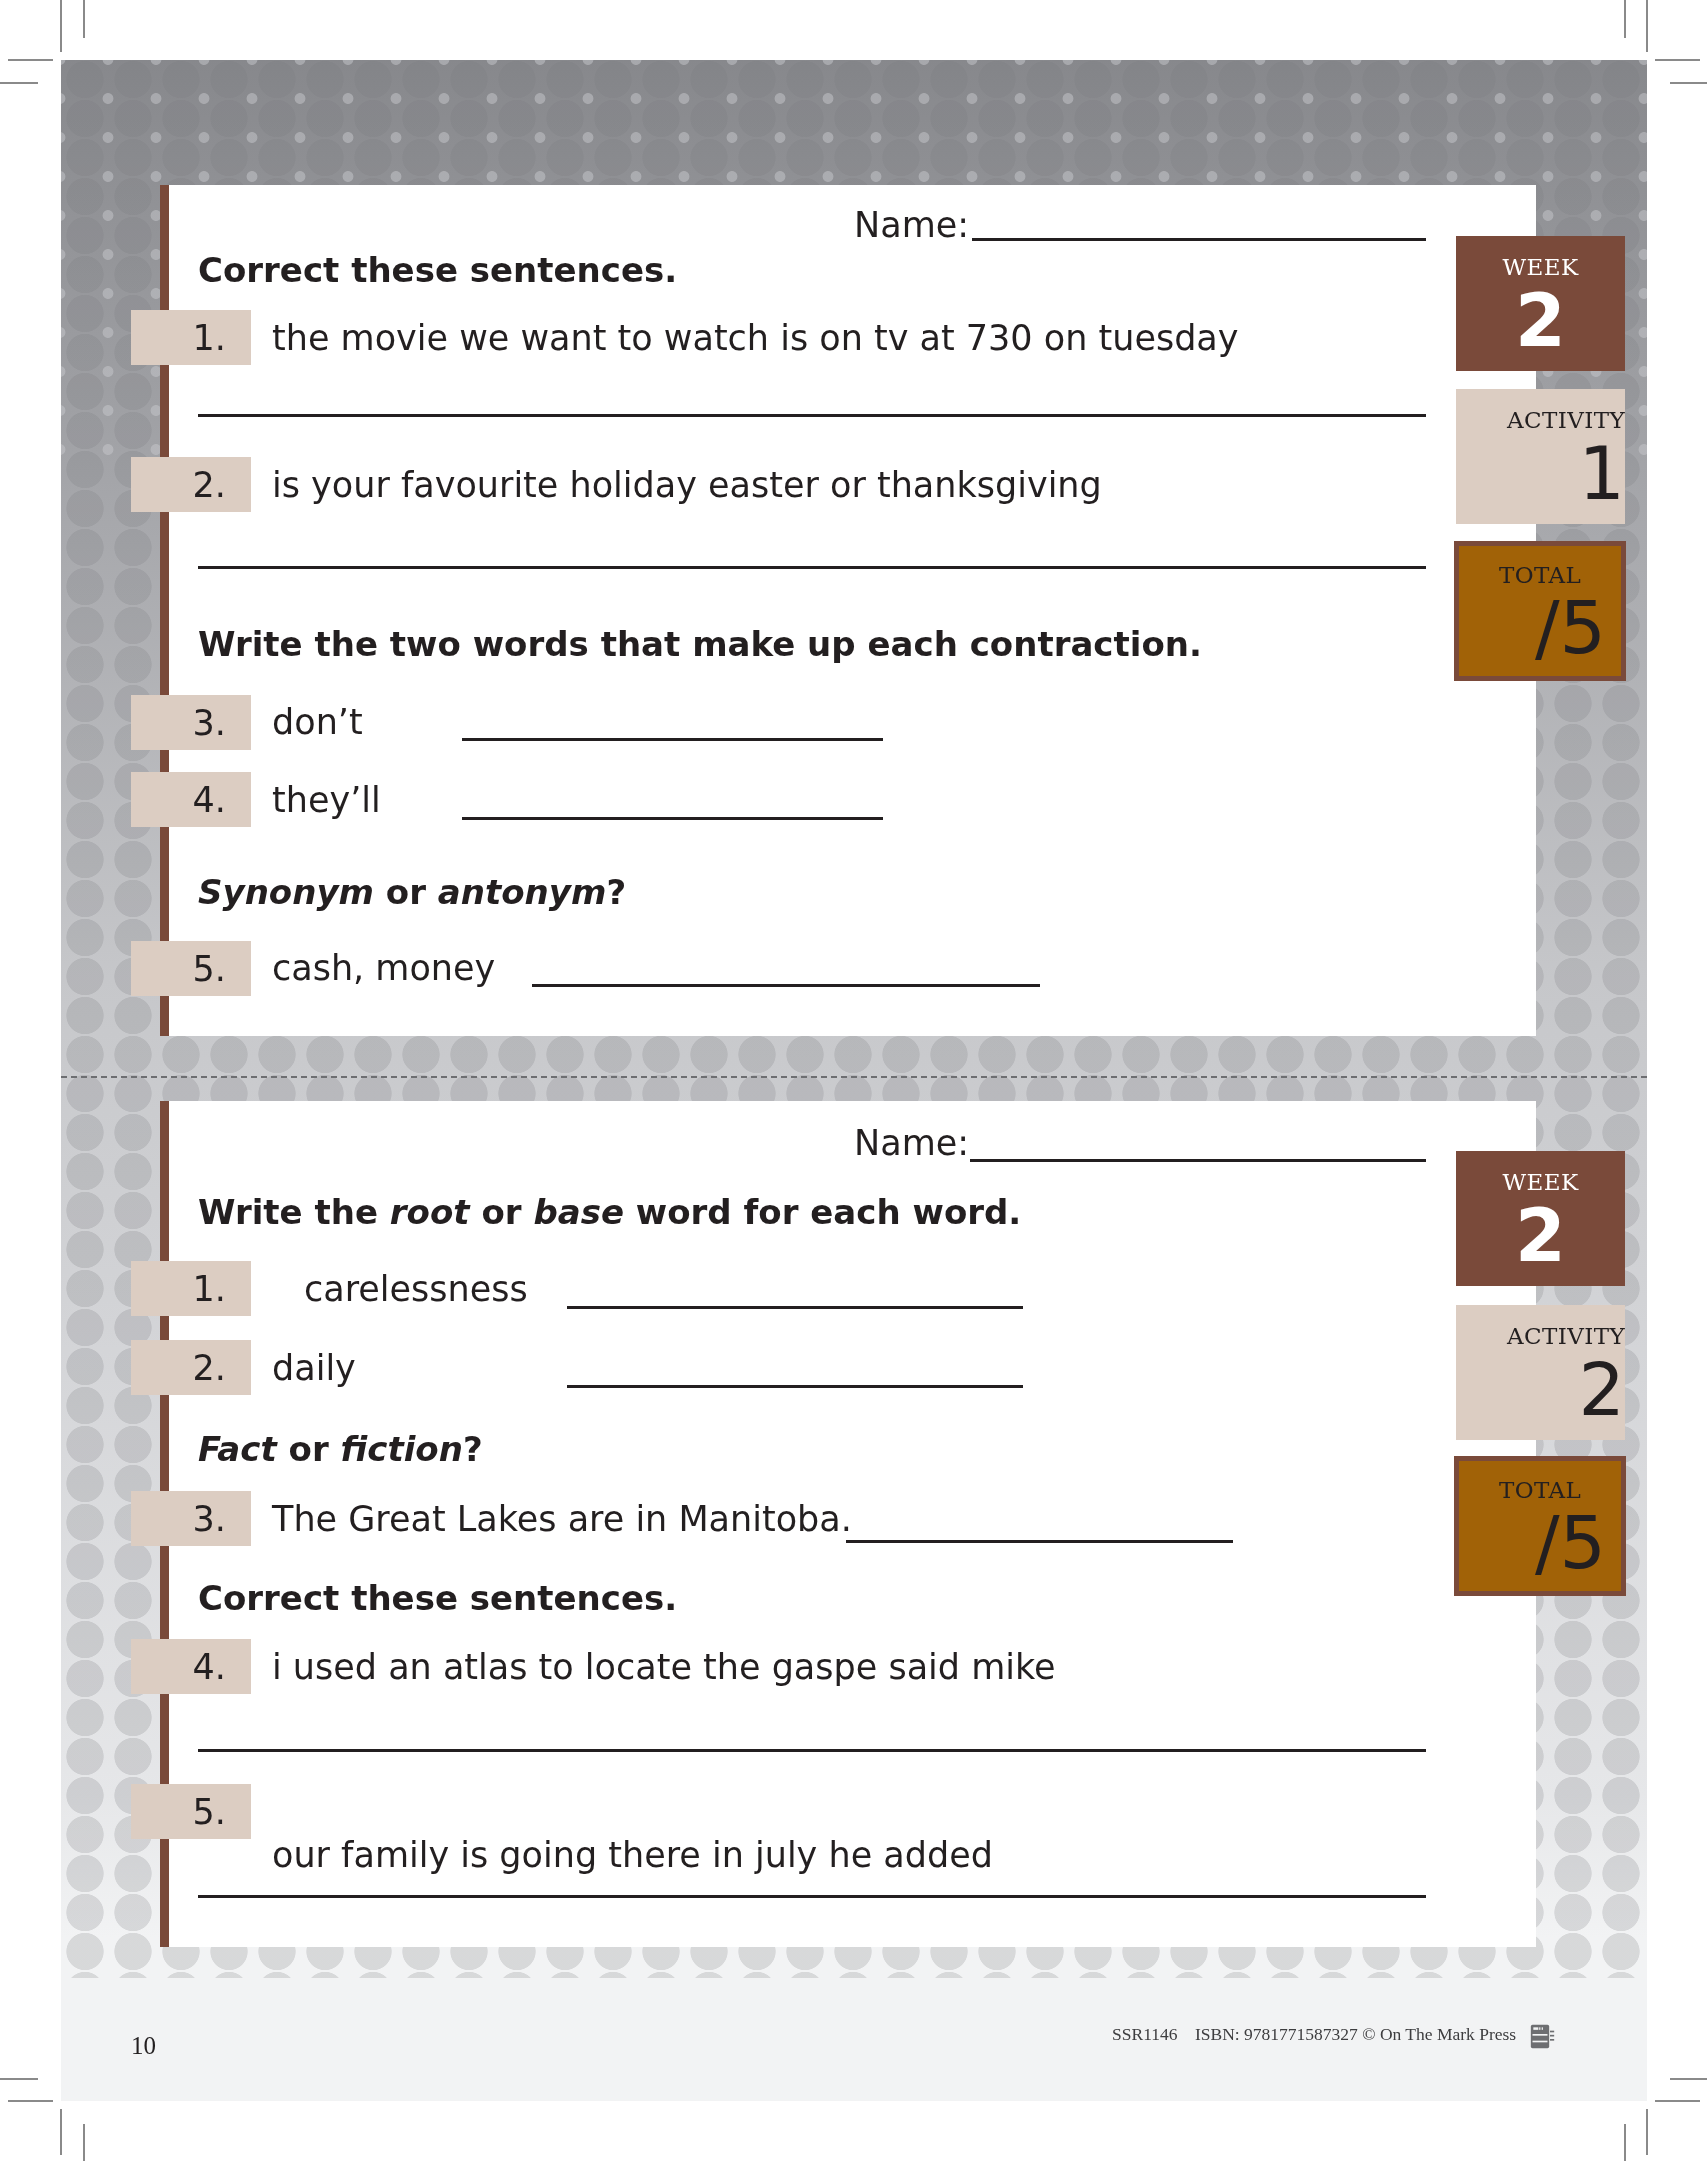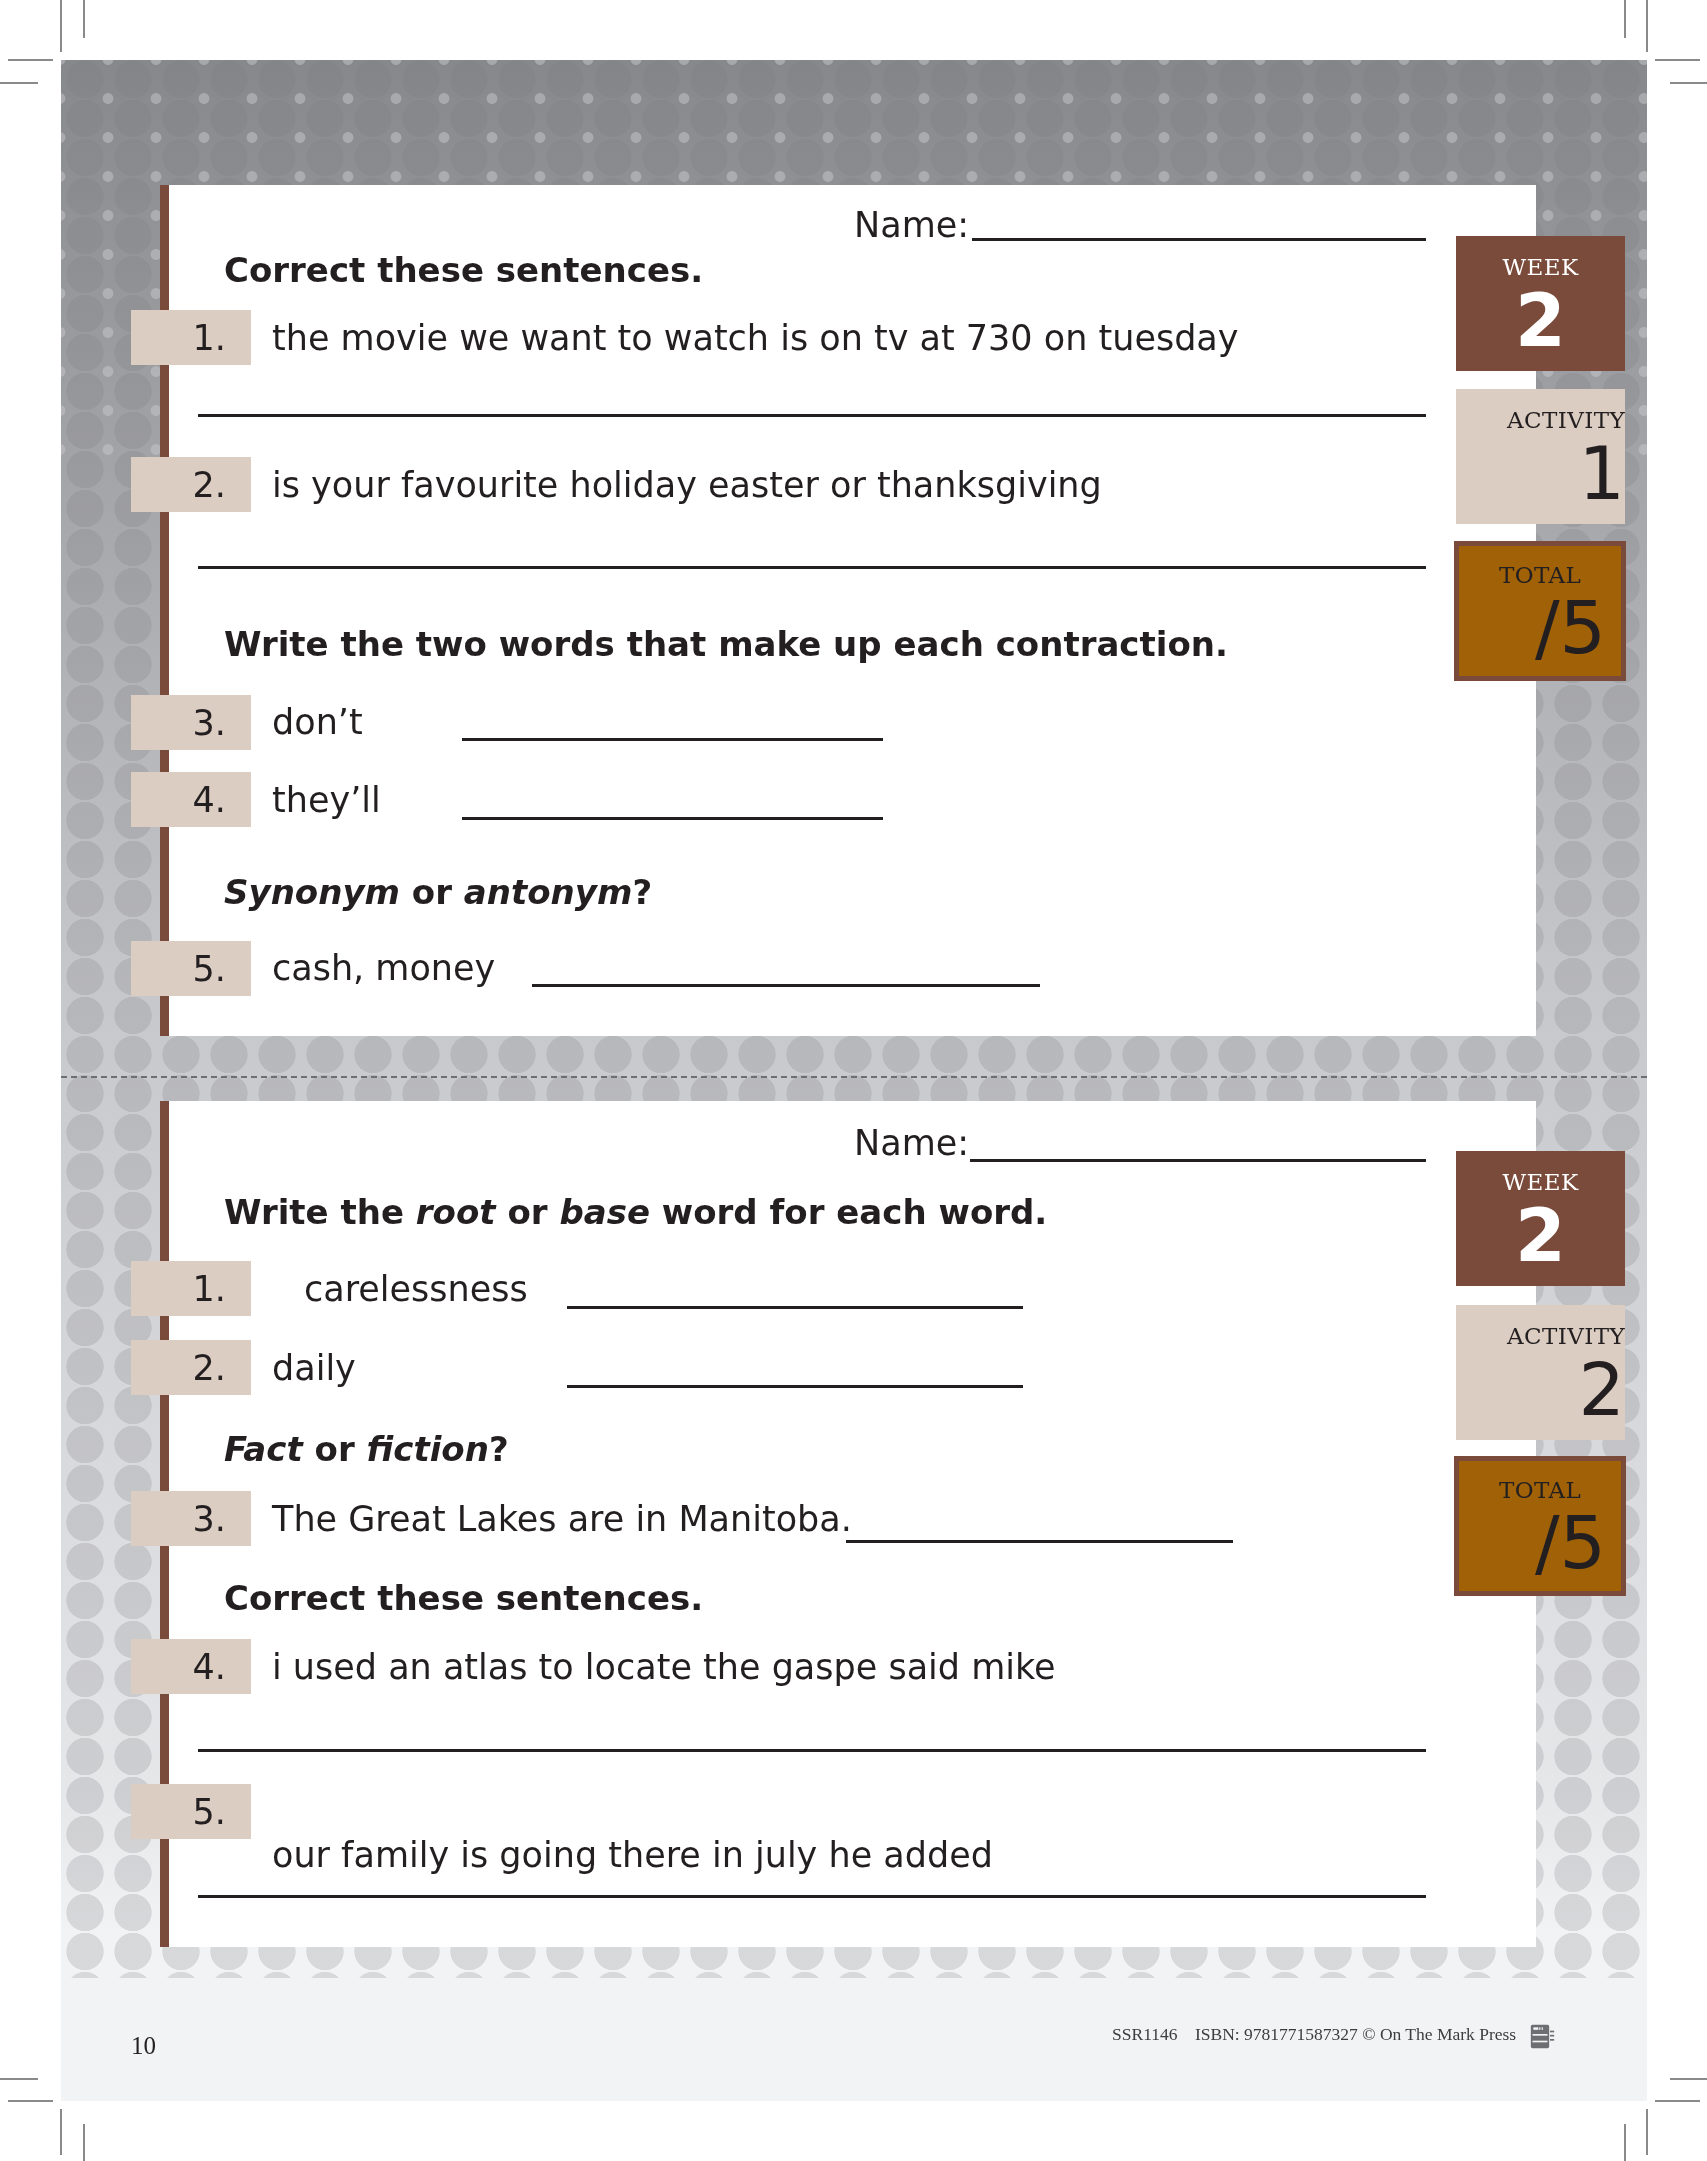--- a/index.html
+++ b/index.html
@@ -13,21 +13,21 @@
   .diamonds{position:absolute;left:61px;top:60px;width:1586px;height:400px;
       background-image:
         radial-gradient(circle at 50% 50%, rgba(200,201,205,0.55) 0, rgba(200,201,205,0.55) 5px, transparent 5.8px);
       background-size:48px 39px;background-position:23px 19px;opacity:0.9;}
   .card{position:absolute;left:160px;width:1376px;background:#ffffff;}
   .card .bar{position:absolute;left:0;top:0;bottom:0;width:9.2px;background:#7a4a3a;}
   .dash{position:absolute;left:61px;top:1076px;width:1586px;height:0;border-top:2.5px dashed #6d6e71;}
   .numbox{position:absolute;left:131px;width:120px;height:55px;background:#dccdc2;}
   .numbox span{position:absolute;right:25px;top:6.7px;font-size:35px;line-height:42px;color:#231f20;font-family:"DejaVu Sans","Liberation Sans",sans-serif;}
   .qtext{position:absolute;left:272px;font-size:35px;line-height:42px;white-space:nowrap;color:#231f20;}
-  .heading{position:absolute;left:198px;font-size:34px;line-height:42px;font-weight:bold;white-space:nowrap;color:#231f20;margin-left:26px;}
+  .heading{position:absolute;left:198px;font-size:34px;line-height:42px;font-weight:bold;white-space:nowrap;color:#231f20;}
   .heading i{font-style:italic;}
   .line{position:absolute;height:2.5px;background:#231f20;}
   .name-label{position:absolute;font-size:35px;line-height:42px;white-space:nowrap;}
   .side{position:absolute;left:1456px;width:169px;text-align:center;}
   .week{background:#7a4a3a;color:#ffffff;height:135px;}
   .activity{background:#dccdc2;color:#231f20;height:135px;text-align:right;}
   .total{left:1454px;width:162px;height:130px;background:#a16207;border:5px solid #7a4a3a;color:#231f20;}
   .side .lbl{position:absolute;left:0;right:0;top:16.7px;font-family:"DejaVu Serif","Liberation Serif",serif;font-size:23px;line-height:28px;letter-spacing:0.4px;}
   .side .big{position:absolute;left:0;right:0;top:43px;font-size:73px;line-height:83px;font-weight:bold;}
   .activity .big{font-weight:normal;}

